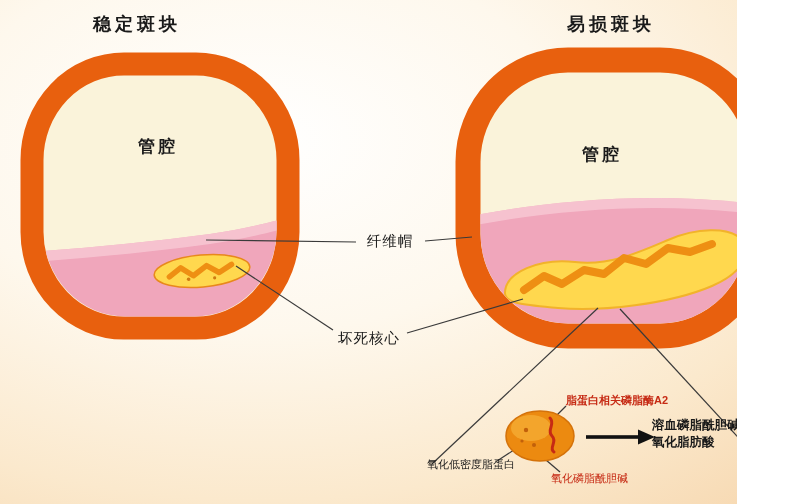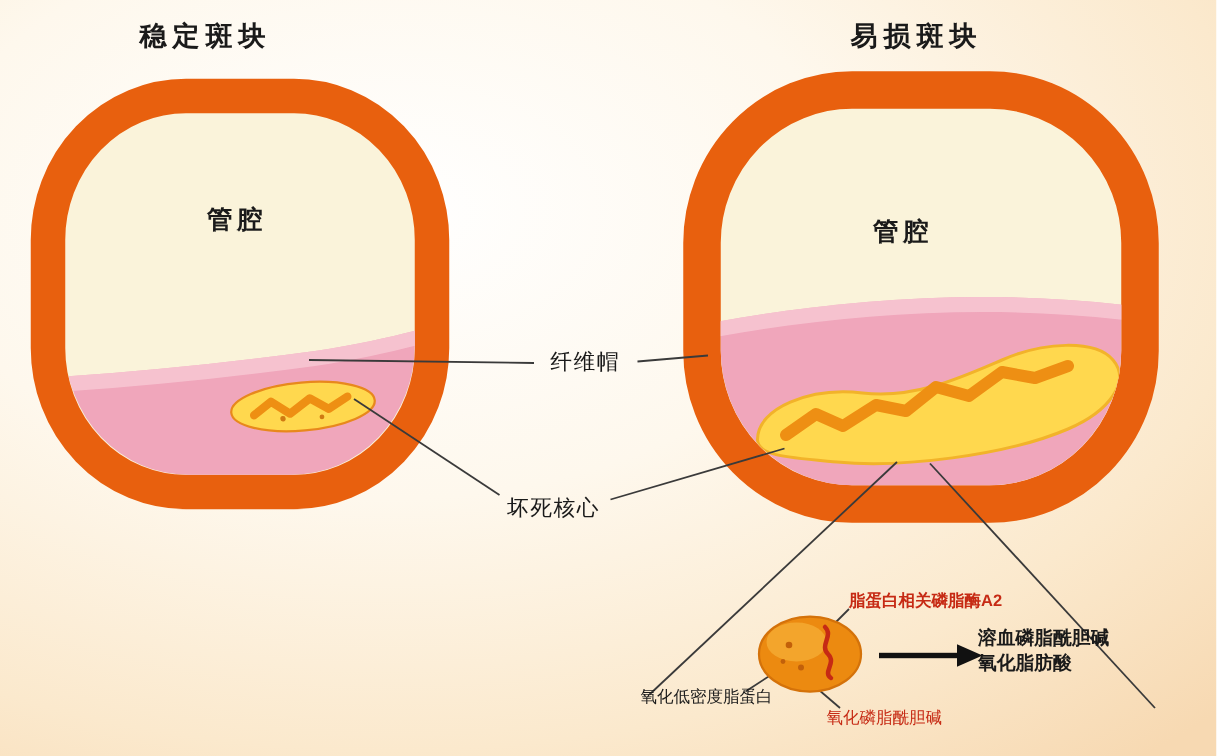--- a/index.html
+++ b/index.html
@@ -1,18 +1,18 @@
 <!DOCTYPE html>
 <html><head>
 <meta charset="utf-8">
 <style>
   html,body{margin:0;padding:0;background:#fff;}
   .canvas{
     position:relative;
-    width:811px;height:504px;
+    width:737px;height:504px;
     overflow:hidden;
     font-family:"Liberation Sans","DejaVu Sans",sans-serif;
   }
   svg{display:block;}
   text{font-family:"Liberation Sans","DejaVu Sans",sans-serif;}
   .title-text{font-size:18px;font-weight:bold;letter-spacing:4px;}
   .lumen-text{font-size:17px;font-weight:bold;letter-spacing:3px;}
   .callout-text{font-size:14.5px;letter-spacing:1px;}
   .small-text{font-size:11px;}
   .product-text{font-size:12.5px;font-weight:bold;}

